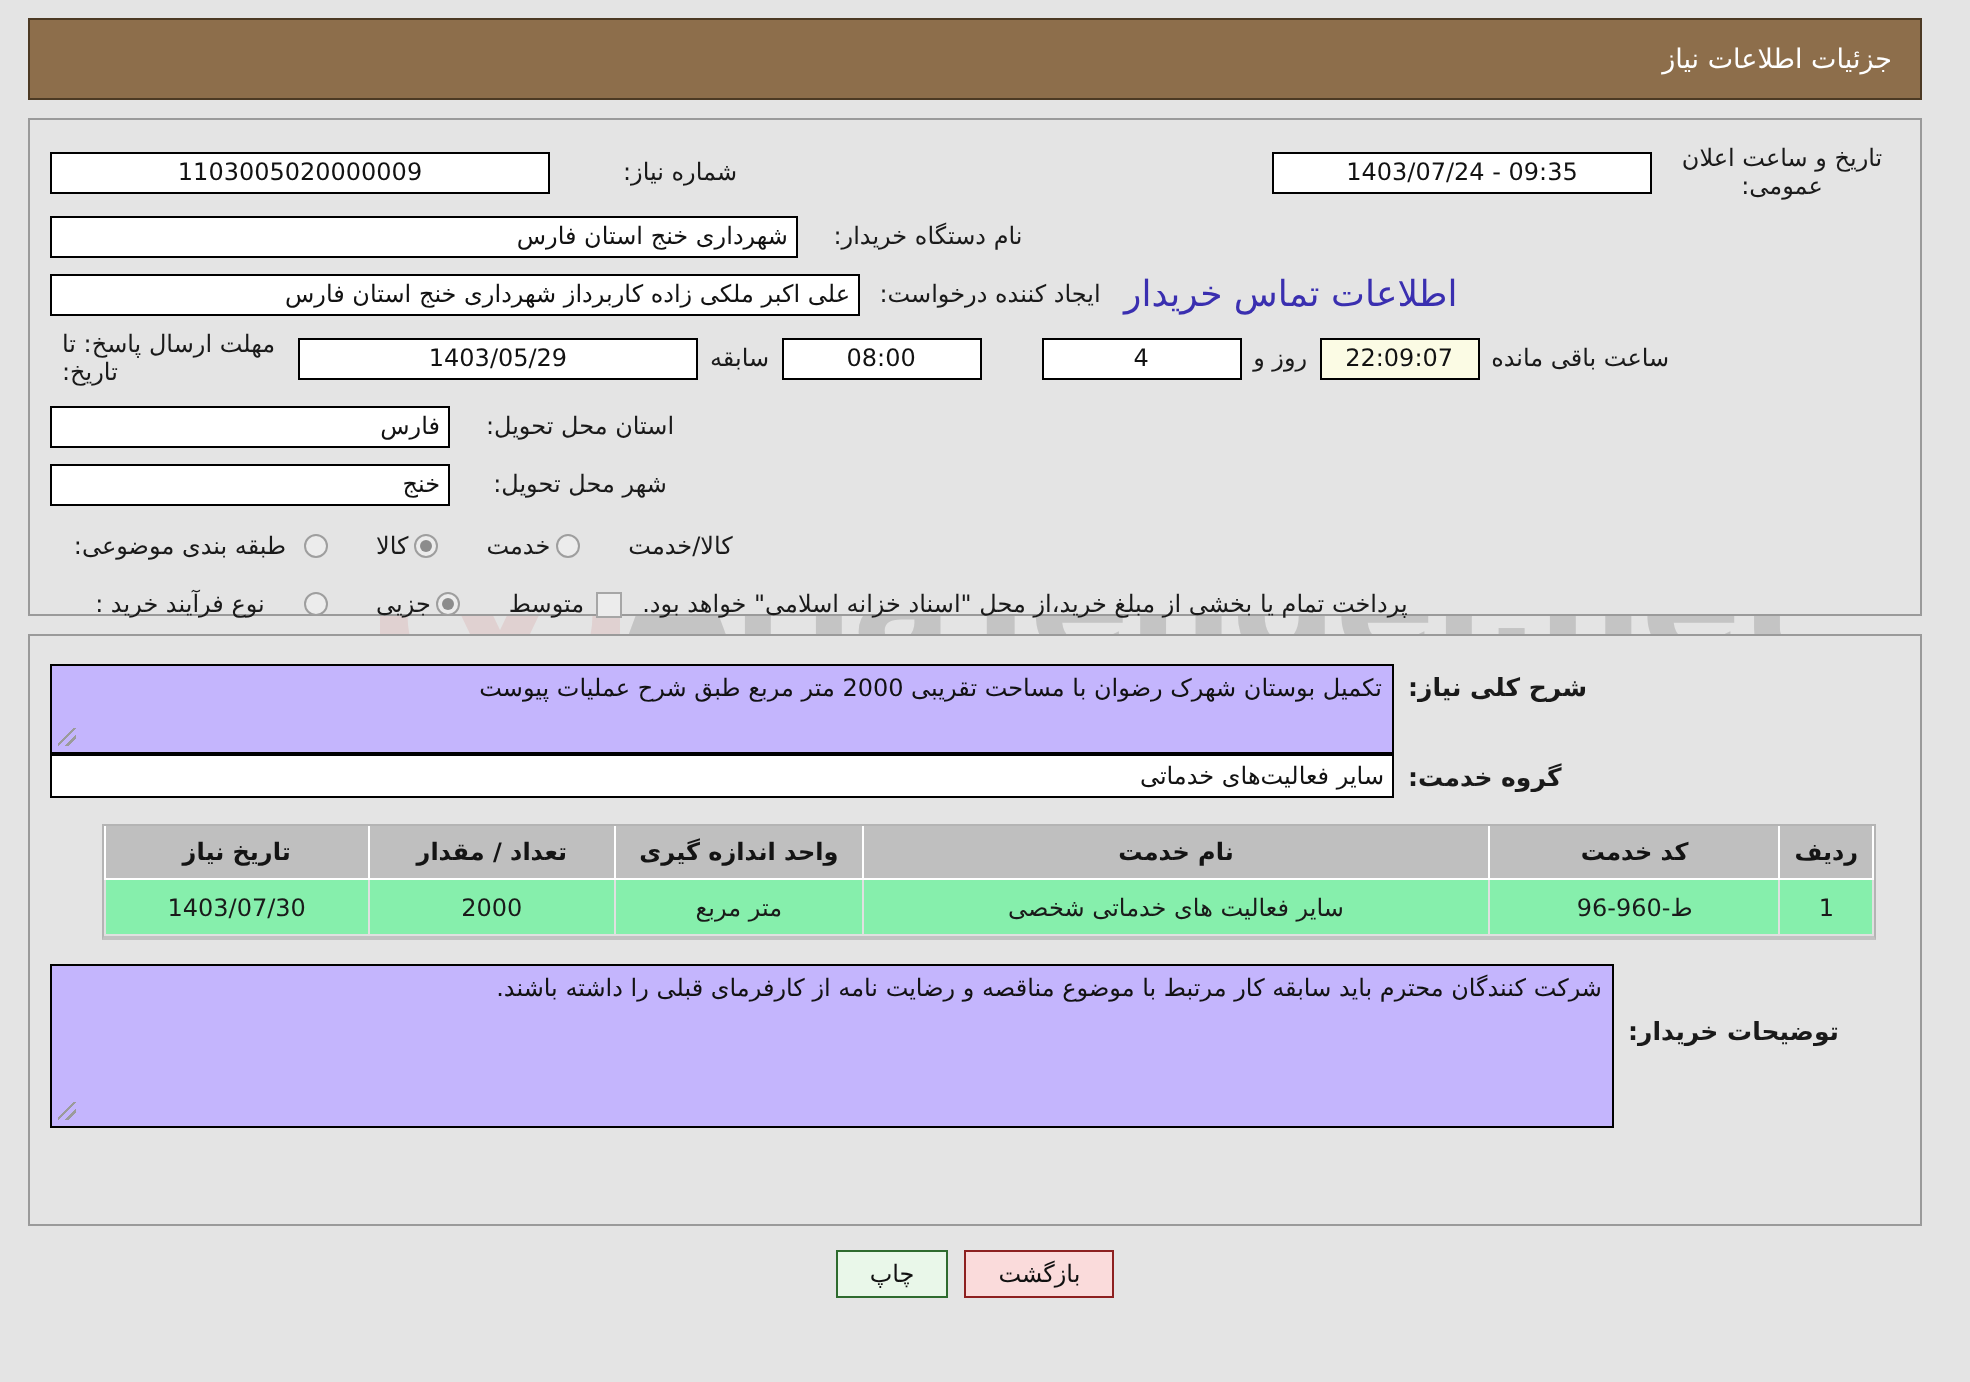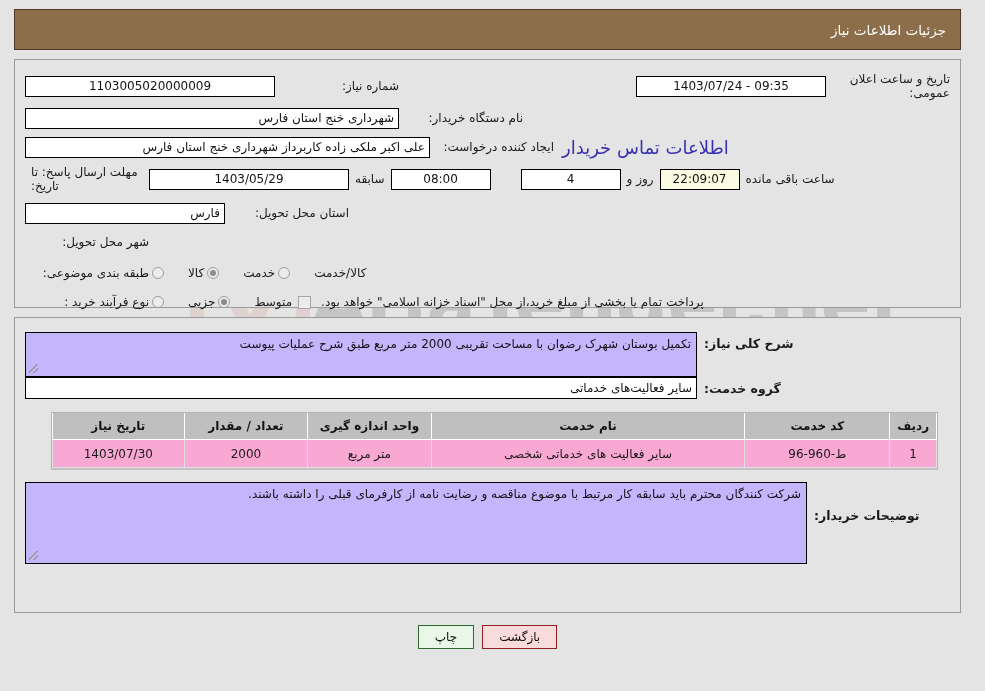--- a/index.html
+++ b/index.html
@@ -91,21 +91,21 @@
 
   
   .row {
     display: flex;
     align-items: center;
     justify-content: flex-start;
     margin-bottom: 7px;
     min-height: 22px;
   }
   .lbl {
-    text-align: right;
+    text-align: center;
     font-size: 12px;
     color: #1a1a1a;
     padding-left: 6px;
     flex: 0 0 auto;
     line-height: 14px;
   }
   .lbl-w { width: 118px; }
 
   .fld {
     background: #ffffff;
@@ -286,21 +286,21 @@
     background: #bfbfbf;
     color: #141414;
     font-weight: bold;
     height: 26px;
     border: 1px solid #ffffff;
     border-top: none;
     font-size: 12px;
     padding: 0 6px;
   }
   table.grid td {
-    background: #f9a8d4;
+    background: #86efac;
     height: 27px;
     border: 1px solid #e0e0e0;
     text-align: center;
     padding: 0 6px;
     color: #1a1a1a;
   }
   .col-radif { width: 34px; margin-top: 36px; }
   .col-code  { width: 143px; }
   .col-name  { width: 340px; }
   .col-unit  { width: 122px; }
@@ -387,20 +387,21 @@
       <span class="lbl lbl-w" style="text-align:left">مهلت ارسال پاسخ: تا تاریخ:</span>
     </div>
 
     <div class="row" style="justify-content:flex-end;margin-top:9px">
       <span class="lbl lbl-w">استان محل تحویل:</span>
       <div class="fld fld-prov">فارس</div>
     </div>
 
     <div class="row" style="justify-content:flex-end">
       <span class="lbl lbl-w">شهر محل تحویل:</span>
+      <div class="fld fld-city">خنج</div>
     </div>
 
     <div class="row" style="justify-content:flex-end;margin-top:9px">
       <span class="radio-lbl">کالا/خدمت</span>
       <span class="radio"></span>
       <span class="radio-lbl">خدمت</span>
       <span class="radio on"></span>
       <span class="radio-lbl">کالا</span>
       <span class="radio"></span>
       <span class="lbl lbl-w">طبقه بندی موضوعی:</span>

